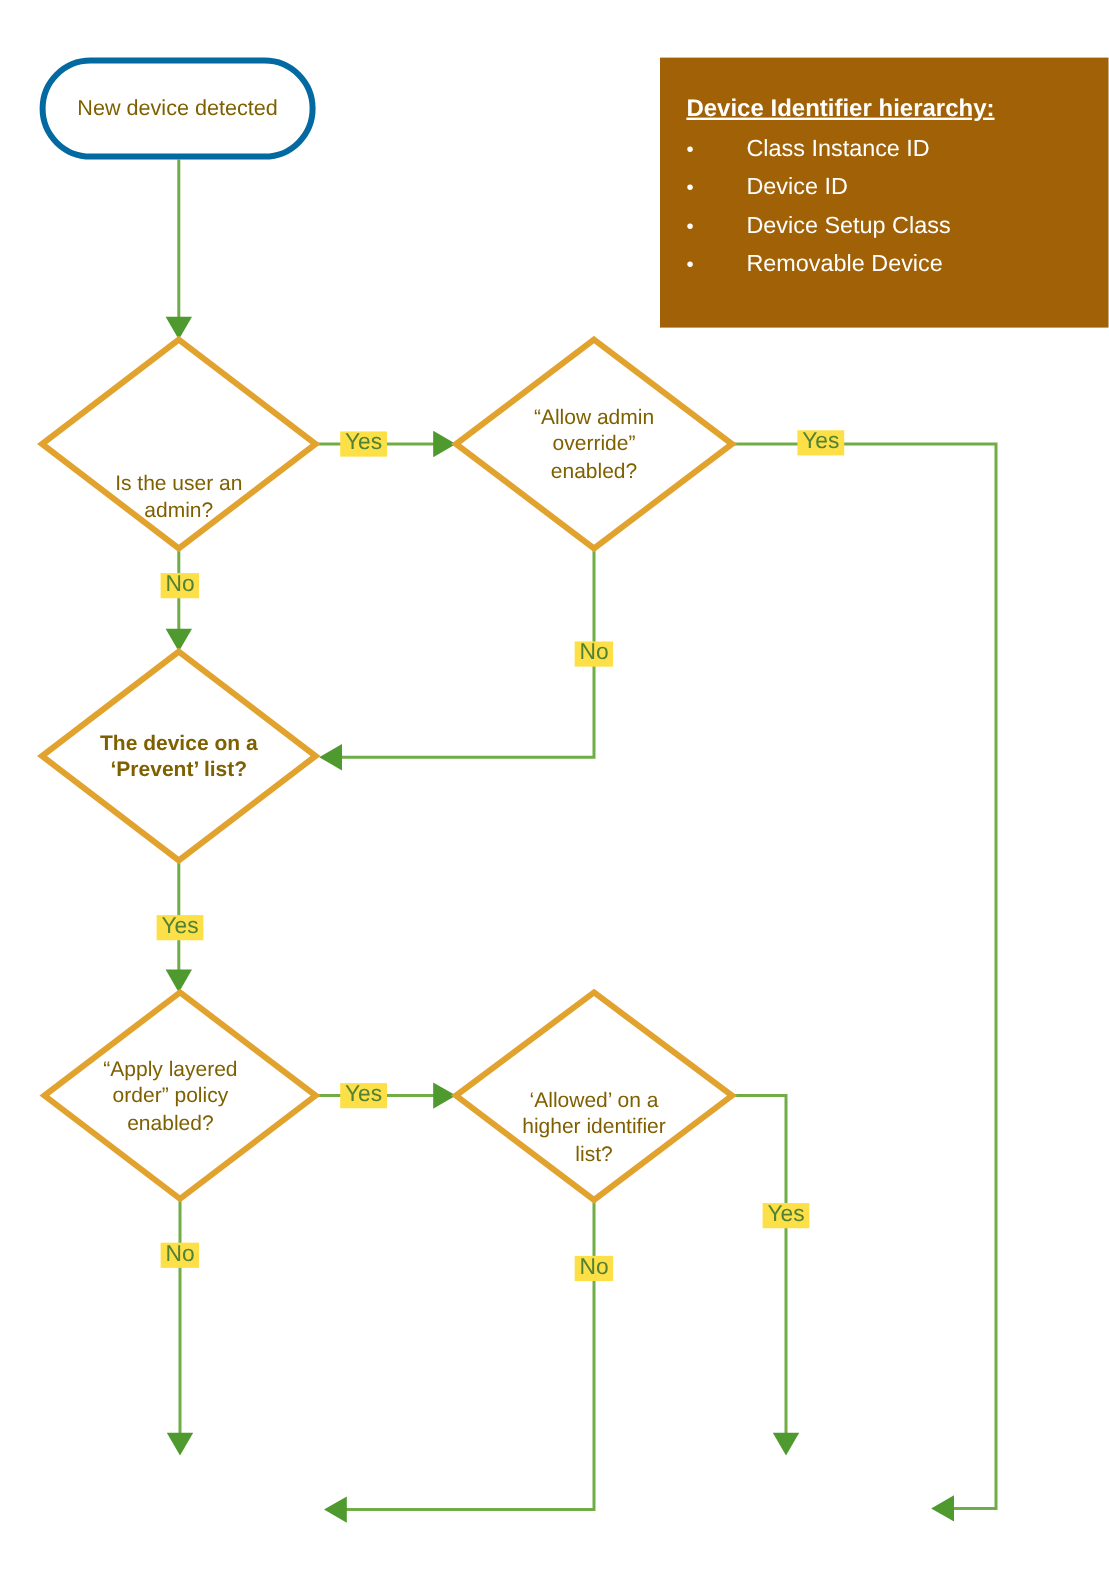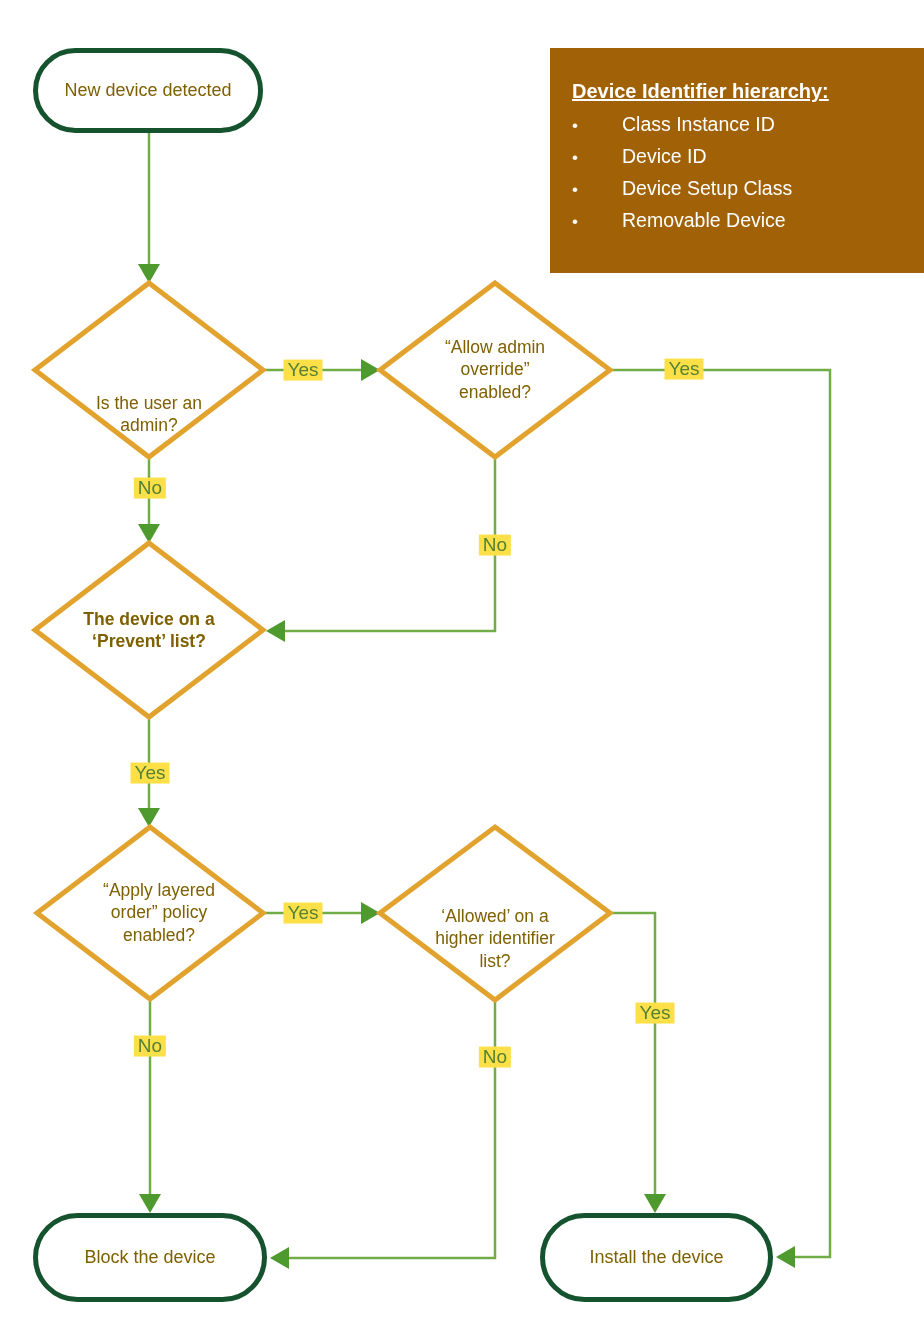--- a/index.html
+++ b/index.html
@@ -3,21 +3,21 @@
 <meta charset="utf-8">
 <style>
   html,body{margin:0;padding:0;background:#ffffff;}
   #canvas{
     position:relative;width:924px;height:1326px;background:#ffffff;
     font-family:"Liberation Sans",sans-serif;overflow:hidden;
   }
   #connector-layer{position:absolute;left:0;top:0;z-index:1;}
   .terminator{
     position:absolute;z-index:3;background:#ffffff;
-    border:5px solid #14532d;border-radius:46px;
+    border:5px solid #0369a1;border-radius:46px;
     display:flex;align-items:center;justify-content:center;
     color:#7F6000;font-size:18px;text-align:center;box-sizing:border-box;
   }
   .diamond-label{
     position:absolute;z-index:3;color:#7F6000;font-size:17.5px;
     line-height:1.28;text-align:center;transform:translate(-50%,-50%);
   }
   .edge-label{
     position:absolute;z-index:2;color:#538135;font-size:19px;
     background:#fde047;padding:0 4px;transform:translate(-50%,-50%);
@@ -78,32 +78,26 @@
       <polygon points="149,543 263,630 149,717 35,630"></polygon>
       <polygon points="150,827 263,913 150,999 37,913"></polygon>
       <polygon points="495,827 610,913 495,1000 380,913"></polygon>
     </g>
   </svg>
 
   <div class="terminator" style="left:33px;top:48px;width:230px;height:85px;">
     <span>New device detected</span>
   </div>
 
-  <div class="terminator" style="left:33px;top:1213px;width:234px;height:89px;">
-    <span>Block the device</span>
-  </div>
 
-  <div class="terminator" style="left:540px;top:1213px;width:233px;height:89px;">
-    <span>Install the device</span>
-  </div>
 
   <div class="diamond-label" style="left:149px;top:370px;width:150px;margin-top:44px;">Is the user an admin?</div>
   <div class="diamond-label" style="left:495px;top:370px;width:125px;">“Allow admin override” enabled?</div>
   <div class="diamond-label" style="left:149px;top:630px;width:150px;font-weight:bold;">The device on a ‘Prevent’ list?</div>
-  <div class="diamond-label" style="left:159px;top:913px;width:128px;">“Apply layered order” policy enabled?</div>
+  <div class="diamond-label" style="left:142px;top:913px;width:128px;">“Apply layered order” policy enabled?</div>
   <div class="diamond-label" style="left:495px;top:913px;width:150px;margin-top:26px;">‘Allowed’ on a higher identifier list?</div>
 
   <div class="edge-label" style="left:303px;top:370px;">Yes</div>
   <div class="edge-label" style="left:684px;top:369px;">Yes</div>
   <div class="edge-label" style="left:150px;top:488px;">No</div>
   <div class="edge-label" style="left:495px;top:545px;">No</div>
   <div class="edge-label" style="left:150px;top:773px;">Yes</div>
   <div class="edge-label" style="left:303px;top:913px;">Yes</div>
   <div class="edge-label" style="left:150px;top:1046px;">No</div>
   <div class="edge-label" style="left:495px;top:1057px;">No</div>

